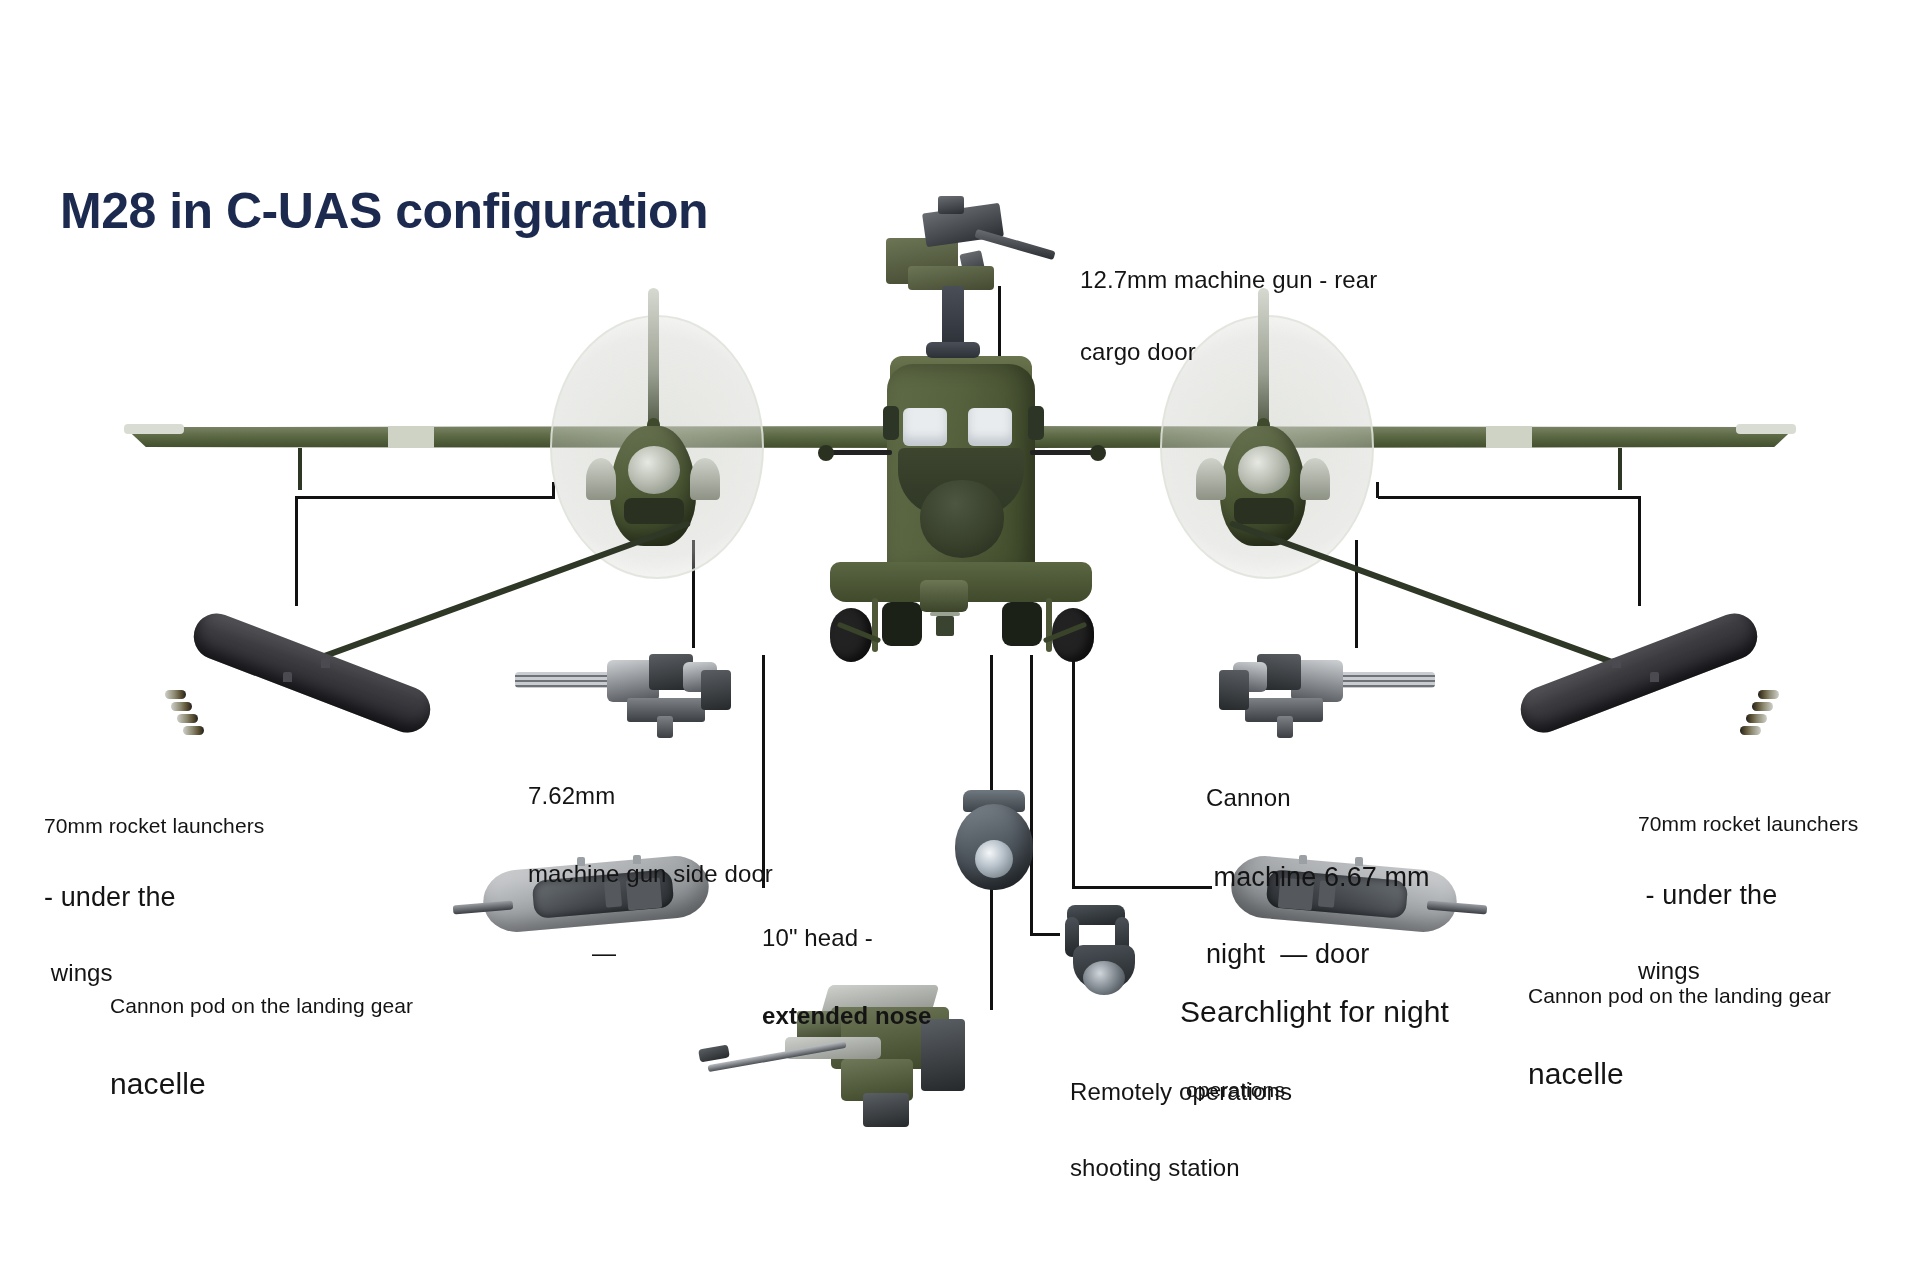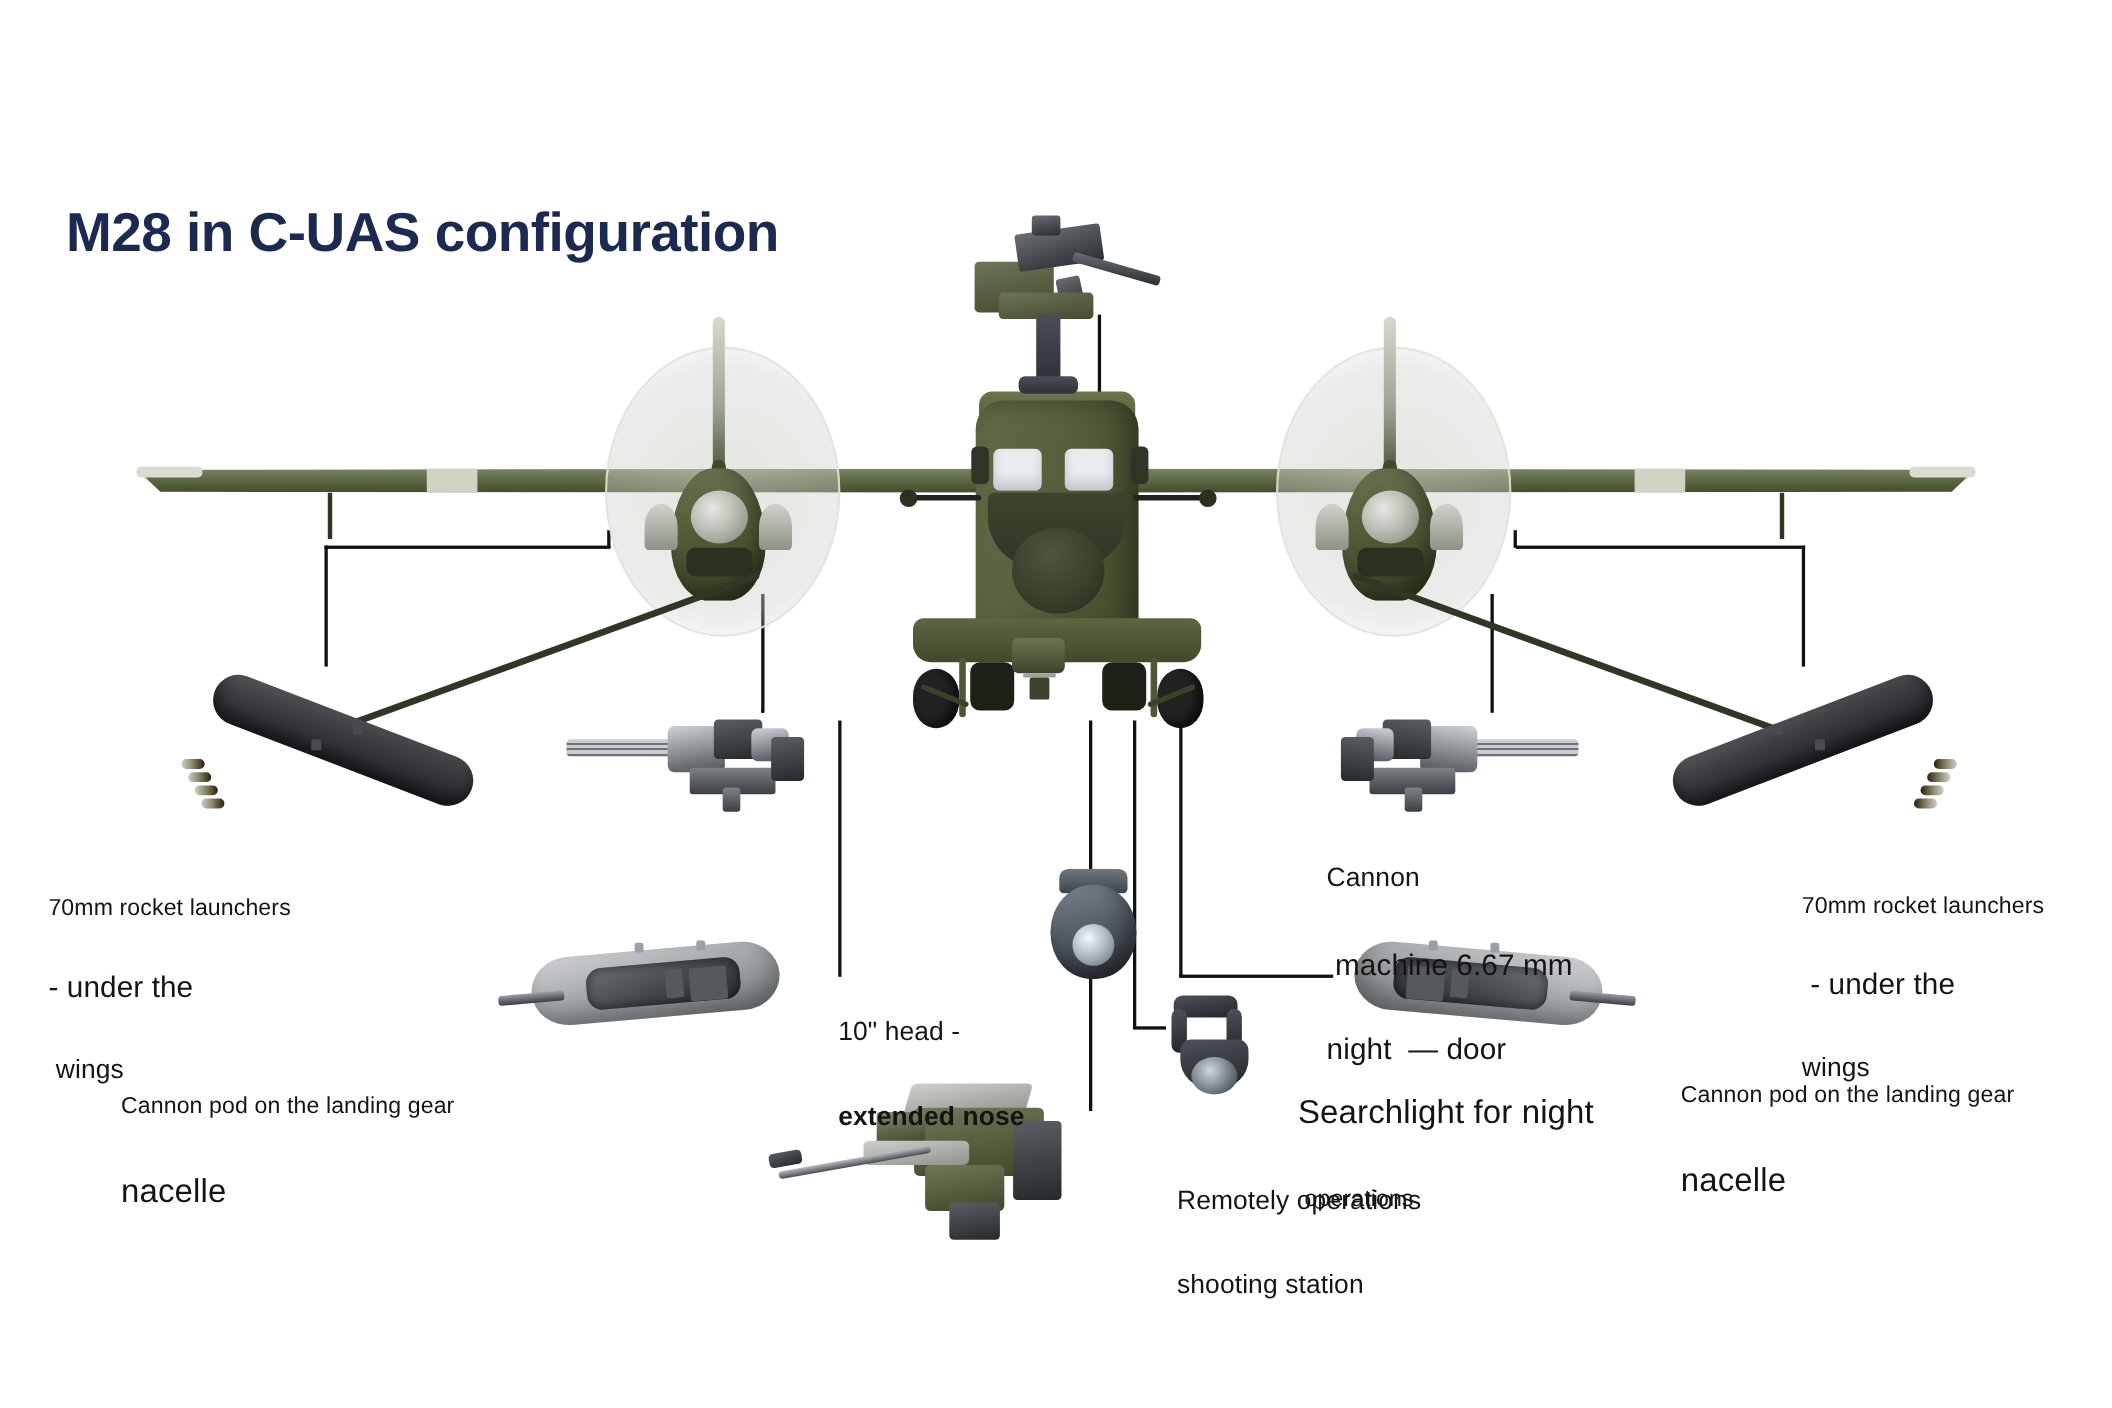--- a/index.html
+++ b/index.html
@@ -348,33 +348,42 @@
     <div class="rwsgreen" style="left:86px;top:22px;width:118px;height:62px;"></div>
     <div class="rwsdark" style="left:176px;top:34px;width:44px;height:72px;"></div>
     <div class="rwsopt" style="left:52px;top:26px;width:44px;height:30px;"></div>
     <div class="rwsbase" style="left:40px;top:52px;width:96px;height:22px;"></div>
     <div class="rwsbarrel" style="left:-38px;top:68px;width:140px;transform:rotate(-10deg);"></div>
     <div class="rwsdark" style="left:-46px;top:62px;width:30px;height:13px;transform:rotate(-10deg);"></div>
     <div class="rwsgreen" style="left:96px;top:74px;width:72px;height:42px;"></div>
     <div class="rwsdark" style="left:118px;top:108px;width:46px;height:34px;"></div>
   </div>
 
+  <div class="lbl" style="left:1080px;top:222px;">
+    <div class="med">12.7mm machine gun - rear</div>
+    <div class="med">cargo door</div>
+  </div>
 
   <div class="lbl" style="left:44px;top:770px;">
     <div class="sm">70mm rocket launchers</div>
     <div class="big">- under the</div>
     <div class="med"> wings</div>
   </div>
 
   <div class="lbl" style="left:1638px;top:768px;">
     <div class="sm">70mm rocket launchers</div>
     <div class="big"> - under the</div>
     <div class="med">wings</div>
   </div>
 
+  <div class="lbl" style="left:528px;top:738px;">
+    <div class="med">7.62mm</div>
+    <div class="med" style="margin-top:6px;">machine gun side door</div>
+    <div class="med" style="margin-top:6px;padding-left:64px;">—</div>
+  </div>
 
   <div class="lbl" style="left:1206px;top:740px;">
     <div class="med">Cannon</div>
     <div class="big" style="margin-top:6px;"> machine 6.67 mm</div>
     <div class="big">night  — door</div>
   </div>
 
   <div class="lbl" style="left:110px;top:950px;">
     <div class="sm">Cannon pod on the landing gear</div>
     <div class="xl" style="margin-top:4px;">nacelle</div>

